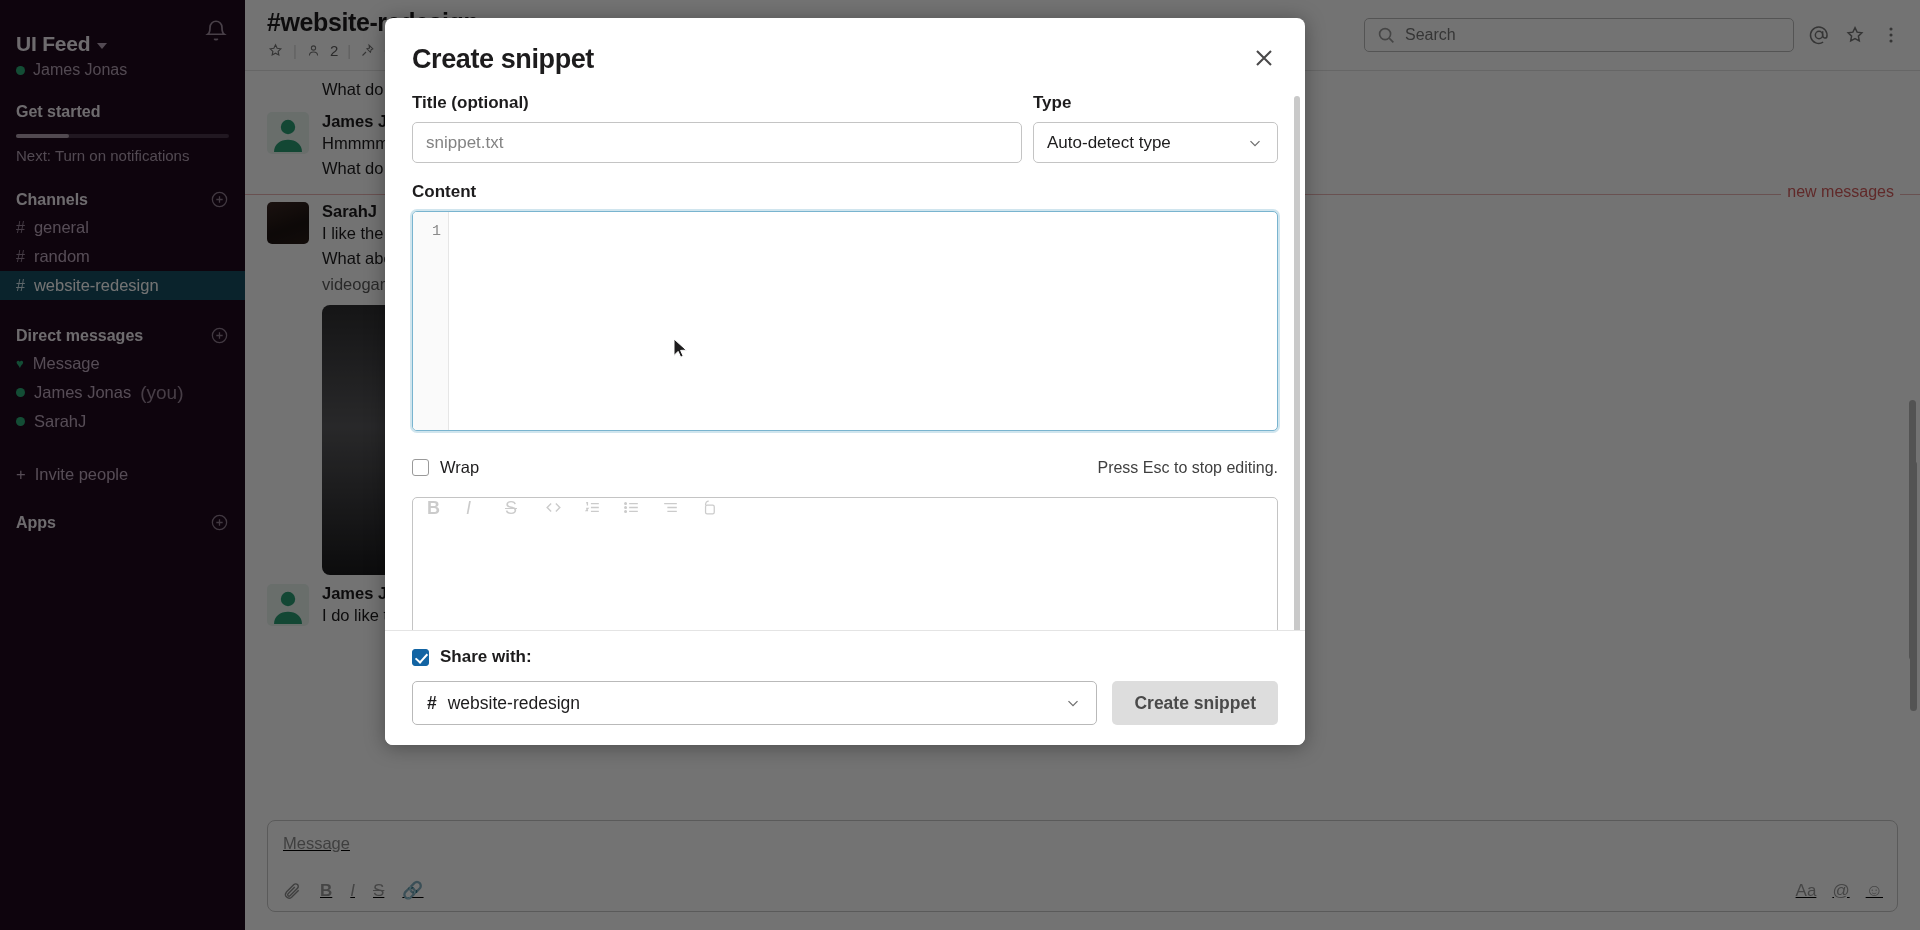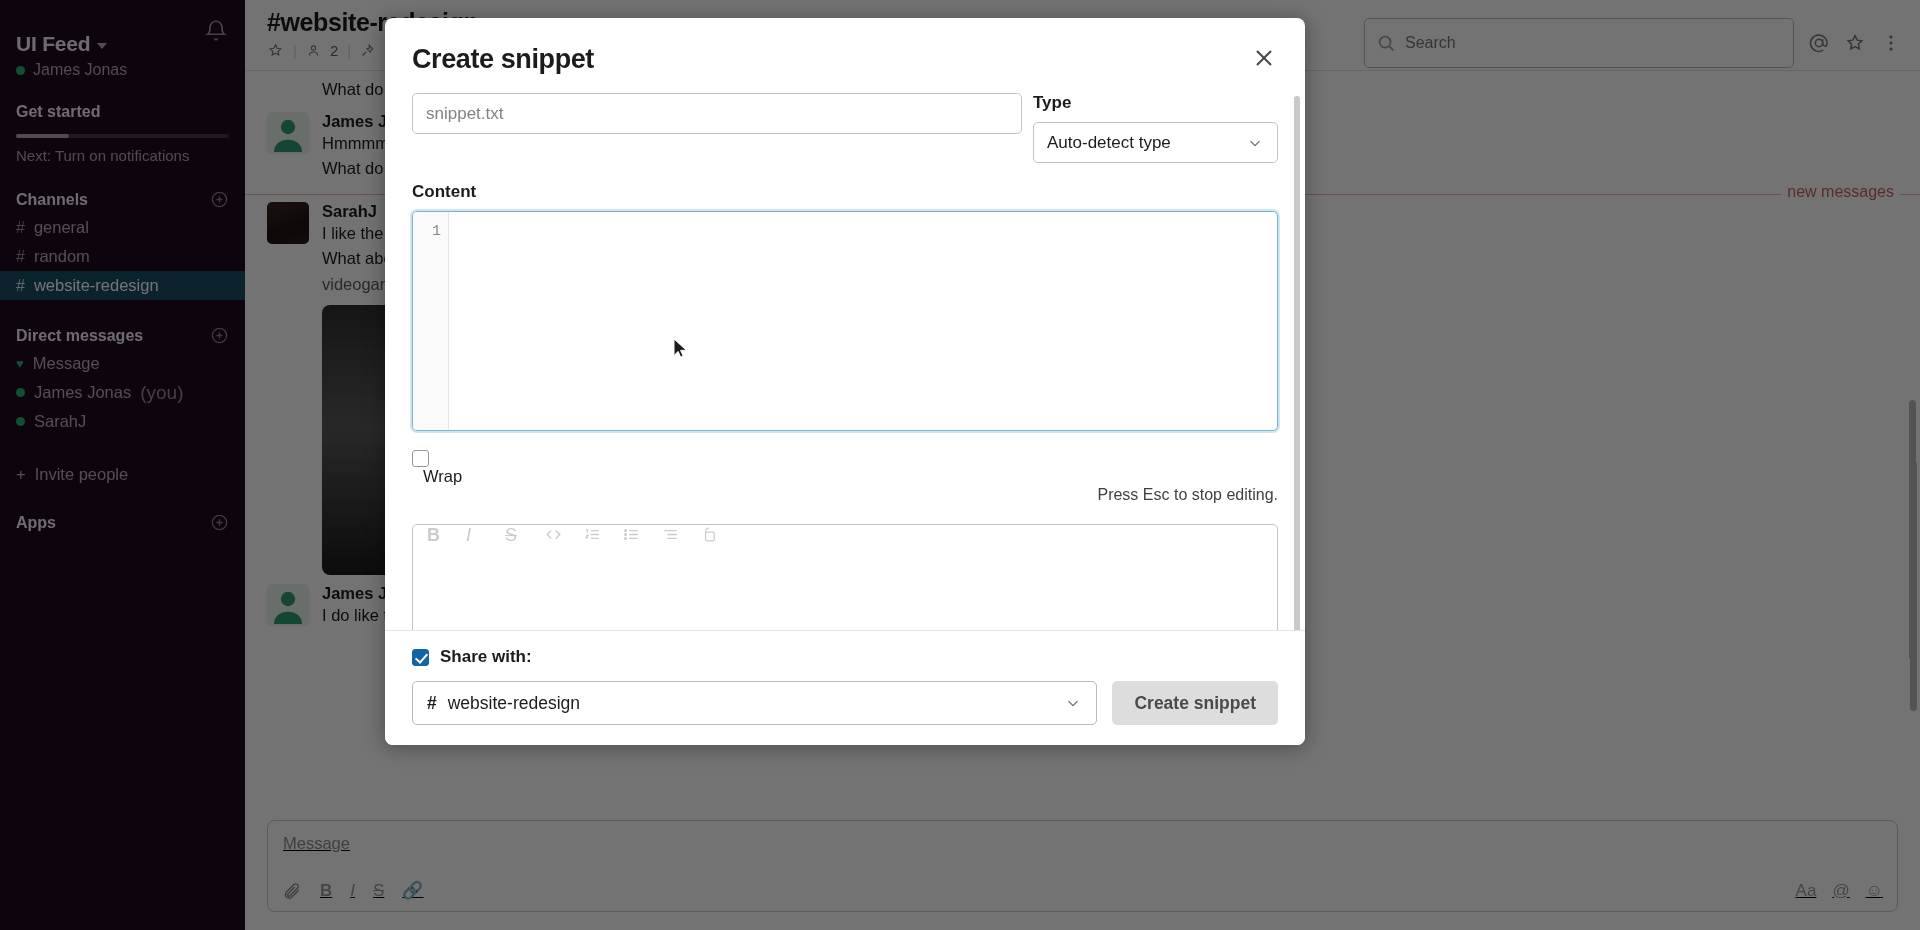--- a/index.html
+++ b/index.html
@@ -65,21 +65,21 @@
   .topbar {
     height: 71px; flex: 0 0 71px; border-bottom: 1px solid #e2e2e2;
     display: flex; align-items: flex-start; padding: 8px 18px 0 22px; gap: 18px;
   }
   .chan-block { flex: 1; min-width: 0; }
   .chan-name { font-size: 25px; font-weight: bold; color: #1d1c1d; letter-spacing: -.4px; }
   .chan-meta { display: flex; align-items: center; gap: 9px; color: #616061; font-size: 15px; margin-top: 5px; }
   .chan-meta .sep { color: #d5d5d5; }
   .topbar-right { display: flex; align-items: center; gap: 14px; padding-top: 10px; }
   .searchbox {
-    width: 430px; height: 50px; border: 1px solid #bbb; border-radius: 5px;
+    width: 430px; height: 34px; border: 1px solid #bbb; border-radius: 5px;
     display: flex; align-items: center; gap: 8px; padding: 0 10px; color: #777; font-size: 16px;
   }
   .ic { width: 22px; height: 22px; opacity: .75; }
 
   
   .msgs { flex: 1; overflow: hidden; position: relative; padding: 6px 0 0 0; }
   .msg { display: flex; gap: 13px; padding: 7px 22px 2px 22px; }
   .avatar { width: 42px; height: 42px; flex: 0 0 42px; border-radius: 5px; overflow: hidden; background: #e8e8e8; }
   .avatar.green { background: #e8f3ee; }
   .avatar.photo { background: linear-gradient(160deg,#3b2723 0%,#1d1412 60%,#2a1c18 100%); }
@@ -148,21 +148,21 @@
     display: flex; overflow: hidden; background: #fff;
   }
   .gutter {
     width: 36px; flex: 0 0 36px; background: #fafafa; border-right: 1px solid #e6e6e6;
     text-align: right; padding: 9px 7px 0 0; color: #8a8a8a;
     font-family: "Liberation Mono", monospace; font-size: 15px; line-height: 1.45;
   }
   .code-area { flex: 1; padding: 9px 10px 0 10px; font-family: "Liberation Mono", monospace;
     font-size: 15px; color: #1d1c1d; white-space: pre; overflow: hidden; }
 
-  .wrap-row { display: flex; align-items: flex-start; margin-top: 19px; flex-direction: column; }
+  .wrap-row { display: flex; align-items: center; margin-top: 27px; }
   .cb {
     width: 17px; height: 17px; border: 1px solid #9a9a9a; border-radius: 3px;
     background: #fff; flex: 0 0 17px; cursor: pointer;
   }
   .cb.on { background: #1264a3; border-color: #1264a3; position: relative; }
   .cb.on::after {
     content: ""; position: absolute; left: 5px; top: 1px; width: 5px; height: 10px;
     border: solid #fff; border-width: 0 2px 2px 0; transform: rotate(42deg);
   }
   .wrap-lbl { font-size: 16.5px; color: #1d1c1d; margin-left: 11px; }
@@ -427,20 +427,21 @@
 
       <div class="m-head">
         <div class="m-title">Create snippet</div>
         <svg class="m-close" viewBox="0 0 24 24" fill="none" stroke="#1d1c1d" stroke-width="1.8">
           <path d="M6 6l12 12M18 6L6 18"></path>
         </svg>
       </div>
 
       <div class="fields">
         <div class="f-title">
+          <label class="lbl">Title (optional)</label>
           <input class="inp" type="text" placeholder="snippet.txt" style="">
         </div>
         <div class="f-type">
           <label class="lbl">Type</label>
           <div class="sel">
             <span class="v">Auto-detect type</span>
             <svg class="chev" viewBox="0 0 24 24" fill="none" stroke="#4a4a4a" stroke-width="1.7">
               <path d="M6 9.5l6 6 6-6"></path>
             </svg>
           </div>

